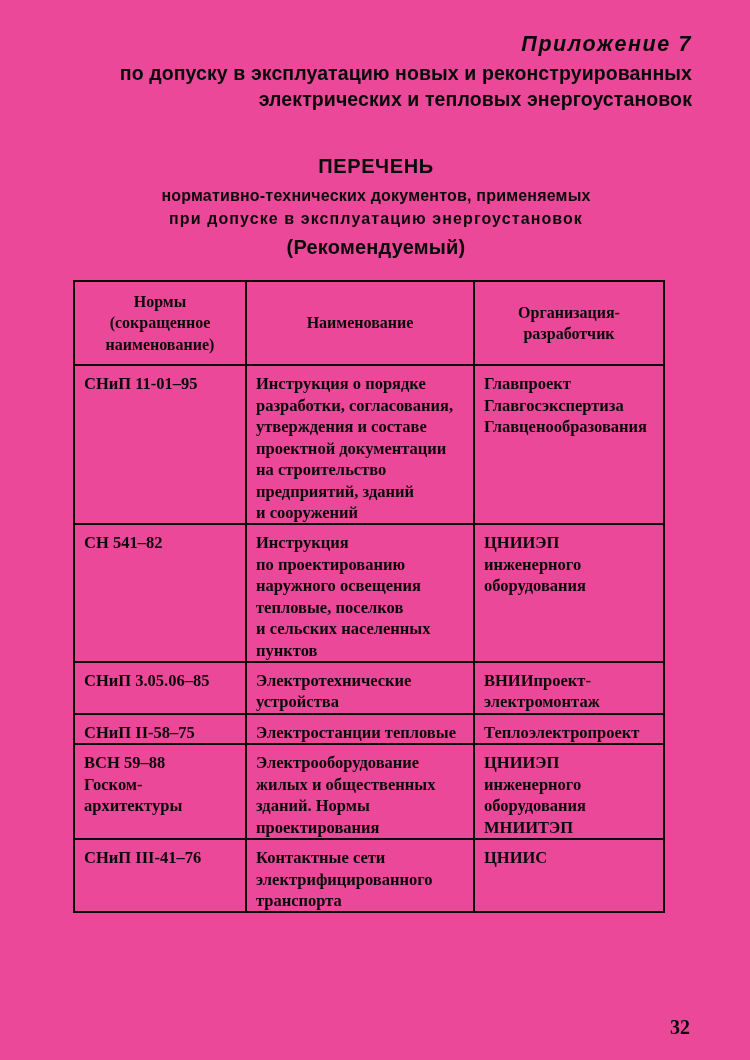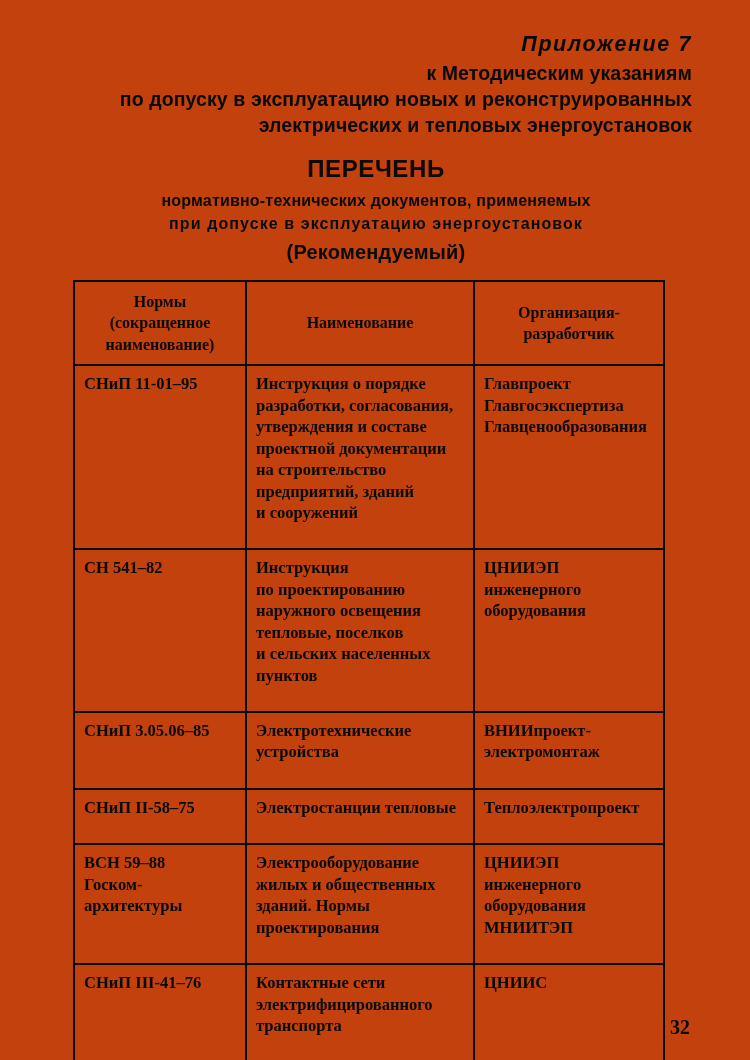--- a/index.html
+++ b/index.html
@@ -5,21 +5,21 @@
 <style>
   html, body {
     margin: 0;
     padding: 0;
     background: #ffffff;
   }
   .page {
     position: relative;
     width: 750px;
     height: 1060px;
-    background: #c2410c;
+    background: #ec4899;
     margin: 0 auto;
     overflow: hidden;
     color: #0a0a0a;
     font-family: "Liberation Serif", "DejaVu Serif", serif;
     -webkit-font-smoothing: none;
   }
 
   
   .appendix-header {
     position: absolute;
@@ -51,21 +51,21 @@
     position: absolute;
     left: 60px;
     right: 58px;
     top: 155px;
     text-align: center;
   }
   .doc-title .t-main {
     display: block;
     font-family: "Liberation Sans", "DejaVu Sans", sans-serif;
     font-weight: bold;
-    font-size: 24px;
+    font-size: 20px;
     letter-spacing: 0.6px;
     margin-bottom: 7px;
   }
   .doc-title .t-sub1,
   .doc-title .t-sub2 {
     display: block;
     font-family: "Liberation Sans", "DejaVu Sans", sans-serif;
     font-weight: bold;
     font-size: 16px;
     letter-spacing: 0.2px;
@@ -89,21 +89,21 @@
     left: 73px;
     top: 280px;
     width: 590px;
     border-collapse: collapse;
     table-layout: fixed;
     font-family: "Liberation Serif", "DejaVu Serif", serif;
   }
   .doc-table td, .doc-table th {
     border: 2.2px solid #0a0a0a;
     vertical-align: top;
-    padding: 7px 9px 25px 9px;
+    padding: 7px 9px 0 9px;
     font-weight: bold;
     font-size: 16.5px;
     line-height: 1.30;
     text-align: left;
   }
   .doc-table thead th {
     text-align: center;
     vertical-align: middle;
     font-size: 16px;
     line-height: 1.34;
@@ -135,21 +135,20 @@
     font-size: 20px;
   }
 </style>
 </head>
 <body>
 
 <div class="page">
 
   <div class="appendix-header">
     <span class="line-1">Приложение 7</span>
-    <span class="line-2">к Методическим указаниям</span>
     <span class="line-3">по допуску в эксплуатацию новых и реконструированных</span>
     <span class="line-4">электрических и тепловых энергоустановок</span>
   </div>
 
   <div class="doc-title">
     <span class="t-main">ПЕРЕЧЕНЬ</span>
     <span class="t-sub1">нормативно-технических документов, применяемых</span>
     <span class="t-sub2">при допуске в эксплуатацию энергоустановок</span>
     <span class="t-note">(Рекомендуемый)</span>
   </div>

